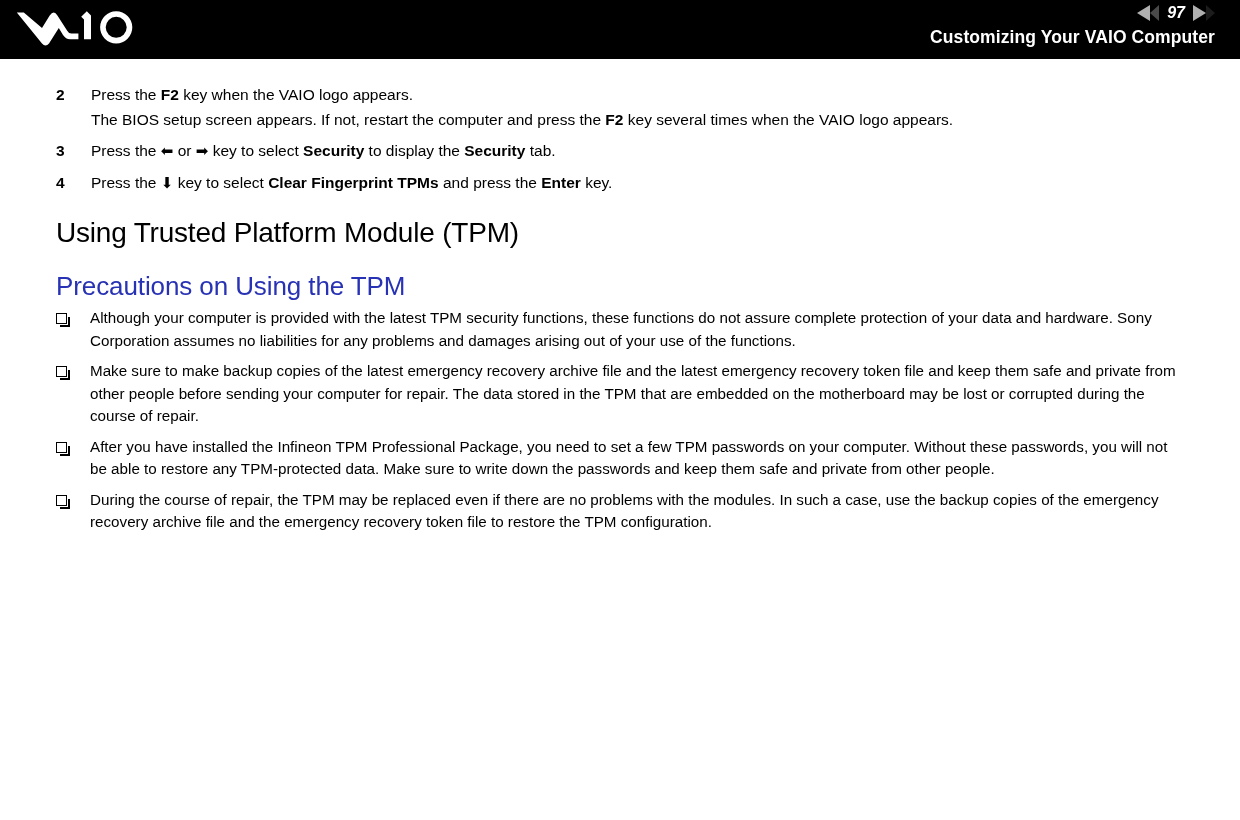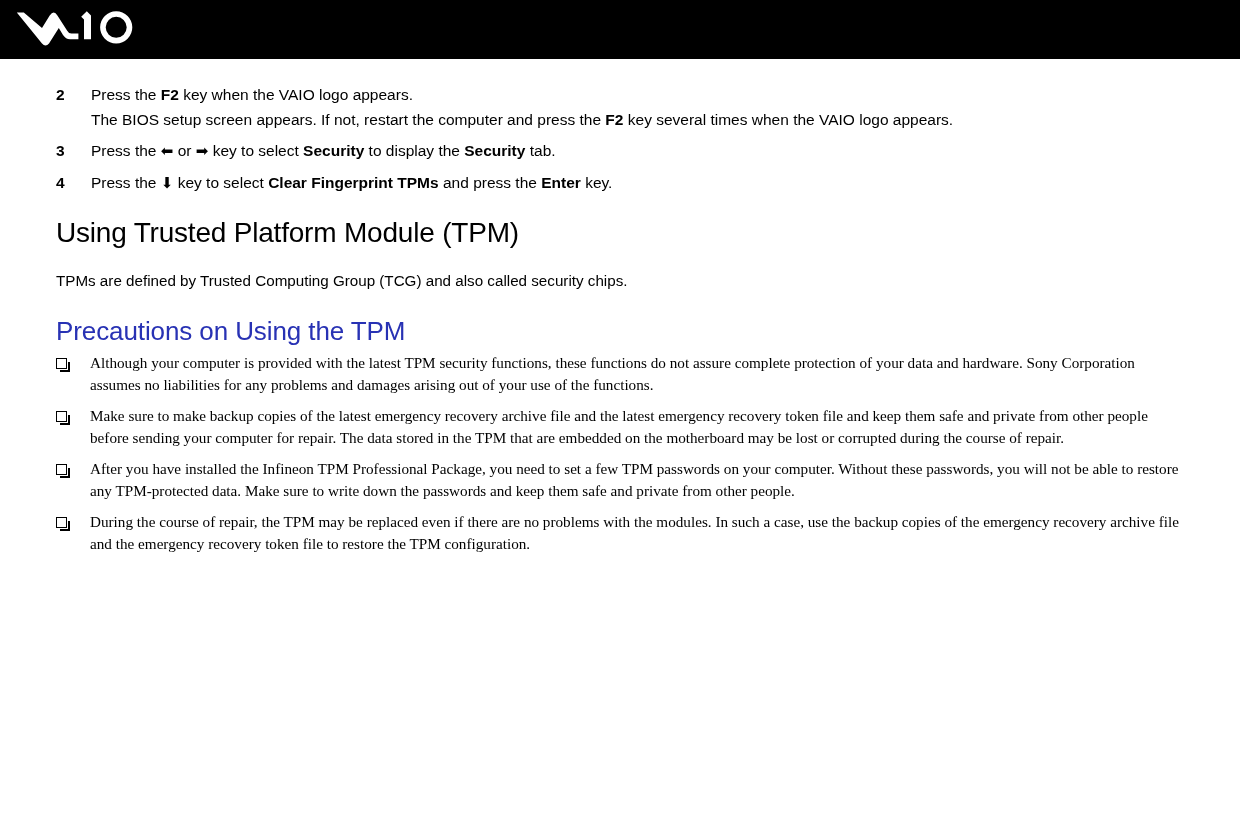--- a/index.html
+++ b/index.html
@@ -150,21 +150,20 @@
   }
 
   
   .bullets {
     margin-top: 2px;
   }
   .bullet {
     display: flex;
     align-items: flex-start;
     margin-bottom: 8px;
-    font-family: Liberation Serif, serif;
   }
   .bullet-marker {
     flex: 0 0 34px;
     padding-top: 6px;
   }
   .sq {
     position: relative;
     width: 11px;
     height: 11px;
     border: 1.6px solid #000;
@@ -200,20 +199,34 @@
 
 <div class="header">
   <div class="vaio-logo">
     <svg viewBox="0 0 200 60" width="140" height="42" xmlns="http://www.w3.org/2000/svg">
       <path d="M4 8 L40 52 Q45 58 50 52 L64 30 L70 40 Q74 46 80 46 L92 46 L92 38 L82 38 Q78 38 76 34 L62 12 Q57 4 51 12 L40 30 L14 8 Z" fill="#ffffff"></path>
       <circle cx="47" cy="36" r="4.2" fill="#ffffff"></circle>
       <path d="M100 46 L100 18 L96 14 L104 6 L110 12 L110 46 Z" fill="#ffffff"></path>
       <circle cx="146" cy="29" r="19" fill="none" stroke="#ffffff" stroke-width="8"></circle>
     </svg>
   </div>
+  <div class="header-right">
+    <div class="pager">
+      <span class="pager-arrows-left">
+        <span class="tri tri-left-lg"></span>
+        <span class="tri tri-left-sm"></span>
+      </span>
+      <span class="page-number">97</span>
+      <span class="pager-arrows-left">
+        <span class="tri tri-right-lg"></span>
+        <span class="tri tri-right-sm"></span>
+      </span>
+    </div>
+    <div class="header-title">Customizing Your VAIO Computer</div>
+  </div>
 </div>
 
 <div class="content">
 
   <div class="steps">
 
     <div class="step">
       <div class="step-num">2</div>
       <div class="step-body">
         <span>Press the </span><b>F2</b><span> key when the VAIO logo appears.</span>
@@ -232,21 +245,20 @@
       <div class="step-num">4</div>
       <div class="step-body">
         <span>Press the </span><span class="glyph">⬇</span><span> key to select </span><b>Clear Fingerprint TPMs</b><span> and press the </span><b>Enter</b><span> key.</span>
       </div>
     </div>
 
   </div>
 
   <h1 class="section-title">Using Trusted Platform Module (TPM)</h1>
 
-  <p class="para">TPMs are defined by Trusted Computing Group (TCG) and also called security chips.</p>
 
   <h2 class="sub-title">Precautions on Using the TPM</h2>
 
   <div class="bullets">
     <div class="bullet">
       <div class="bullet-marker">
           <div class="sq"></div>
         </div>
       <div class="bullet-text">Although your computer is provided with the latest TPM security functions, these functions do not assure complete protection of your data and hardware. Sony Corporation assumes no liabilities for any problems and damages arising out of your use of the functions.</div>
     </div>

